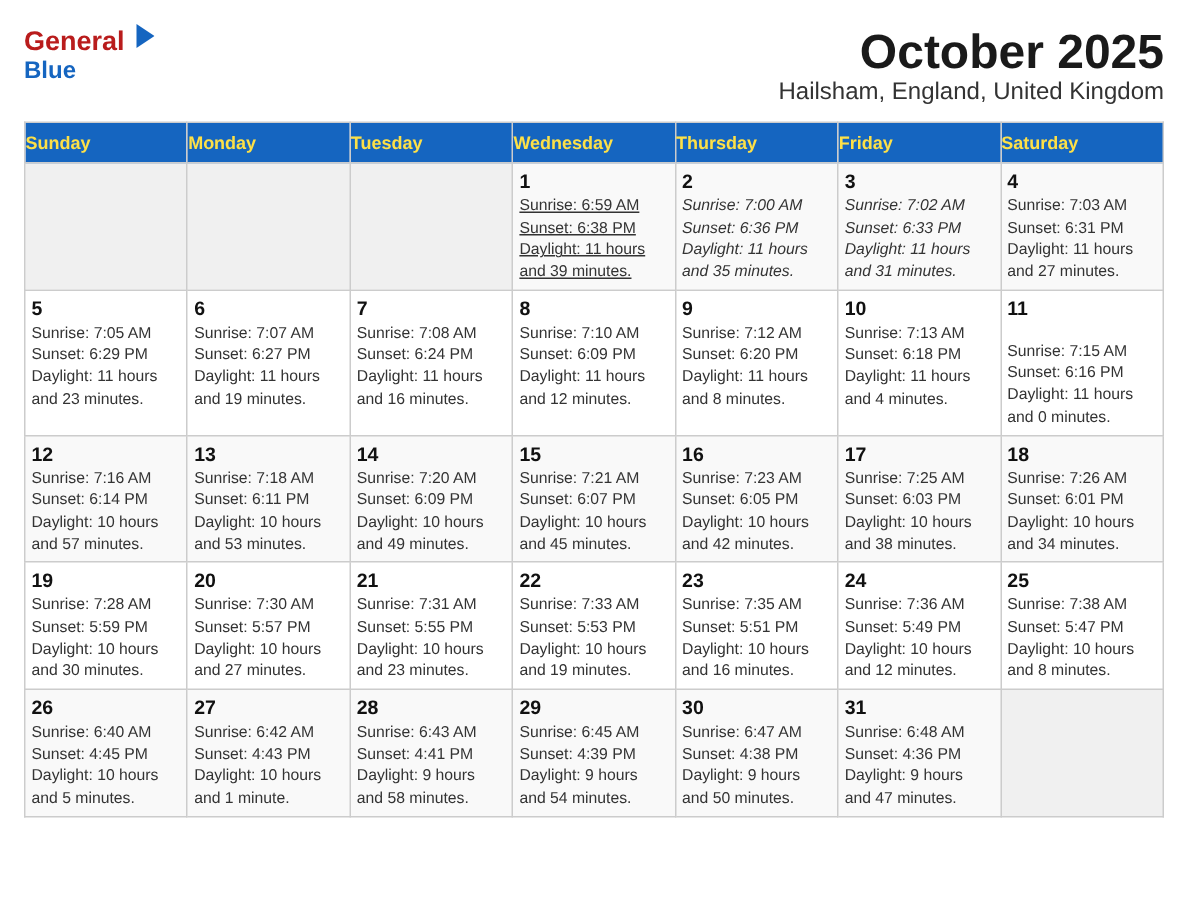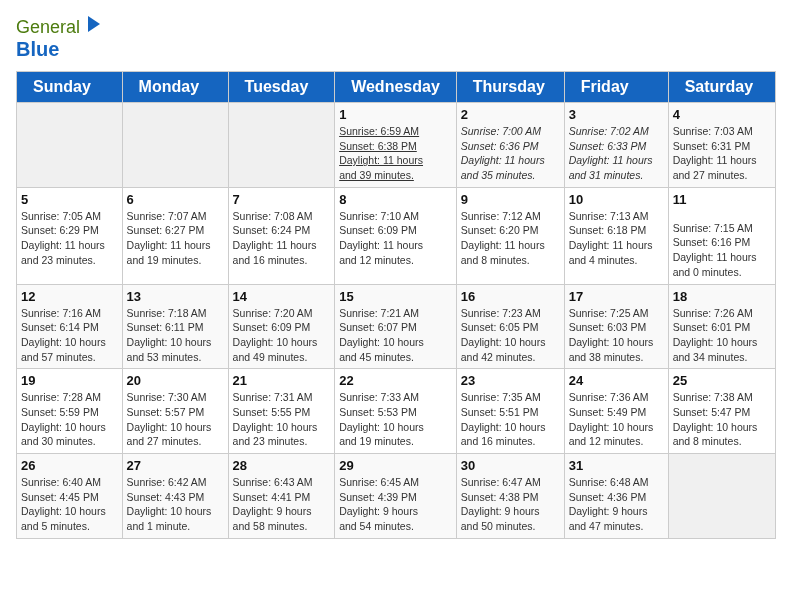--- a/index.html
+++ b/index.html
@@ -16,25 +16,25 @@
       align-items: flex-start;
       margin-bottom: 10px;
     }
     .logo {
       display: flex;
       flex-direction: column;
       align-items: flex-start;
     }
     .logo-general {
       font-size: 18px;
-      font-weight: normal;
-      color: #4d7c0f;
+      font-weight: bold;
+      color: #b91c1c;
     }
     .logo-blue {
-      font-size: 20px;
+      font-size: 16px;
       font-weight: bold;
       color: #1565c0;
     }
     .logo-row {
       display: flex;
       align-items: center;
     }
     .title-block {
       text-align: right;
     }
@@ -47,24 +47,24 @@
       font-size: 16px;
       color: #333;
     }
     .calendar {
       width: 100%;
       border-collapse: collapse;
       font-size: 11px;
     }
     .calendar thead tr th {
       background: #1565c0;
-      color: #ffffff;
-      padding: 6px 16px;
+      color: #fde047;
+      padding: 6px 0;
       text-align: left;
-      font-size: 16px;
+      font-size: 12px;
       border: 1px solid #ccc;
     }
     .calendar tbody tr td {
       border: 1px solid #ccc;
       vertical-align: top;
       padding: 4px;
       width: calc(100%/7);
       min-height: 80px;
       background: #fff;
     }
@@ -99,20 +99,24 @@
       <span style="margin-left:2px; display:inline-block; position:relative; top:-2px;">
         <svg width="18" height="18" viewBox="0 0 18 18">
           <polygon points="6,2 18,10 6,18" fill="#1565c0"></polygon>
         </svg>
       </span>
     </div>
     <div>
       <span class="logo-blue">Blue</span>
     </div>
   </div>
+  <div class="title-block">
+    <div class="month-title">October 2025</div>
+    <div class="location-title">Hailsham, England, United Kingdom</div>
+  </div>
 </div>
 
 <table class="calendar">
   <thead>
     <tr>
     <th>Sunday</th>
         <th>Monday</th>
         <th>Tuesday</th>
         <th>Wednesday</th>
         <th>Thursday</th>

